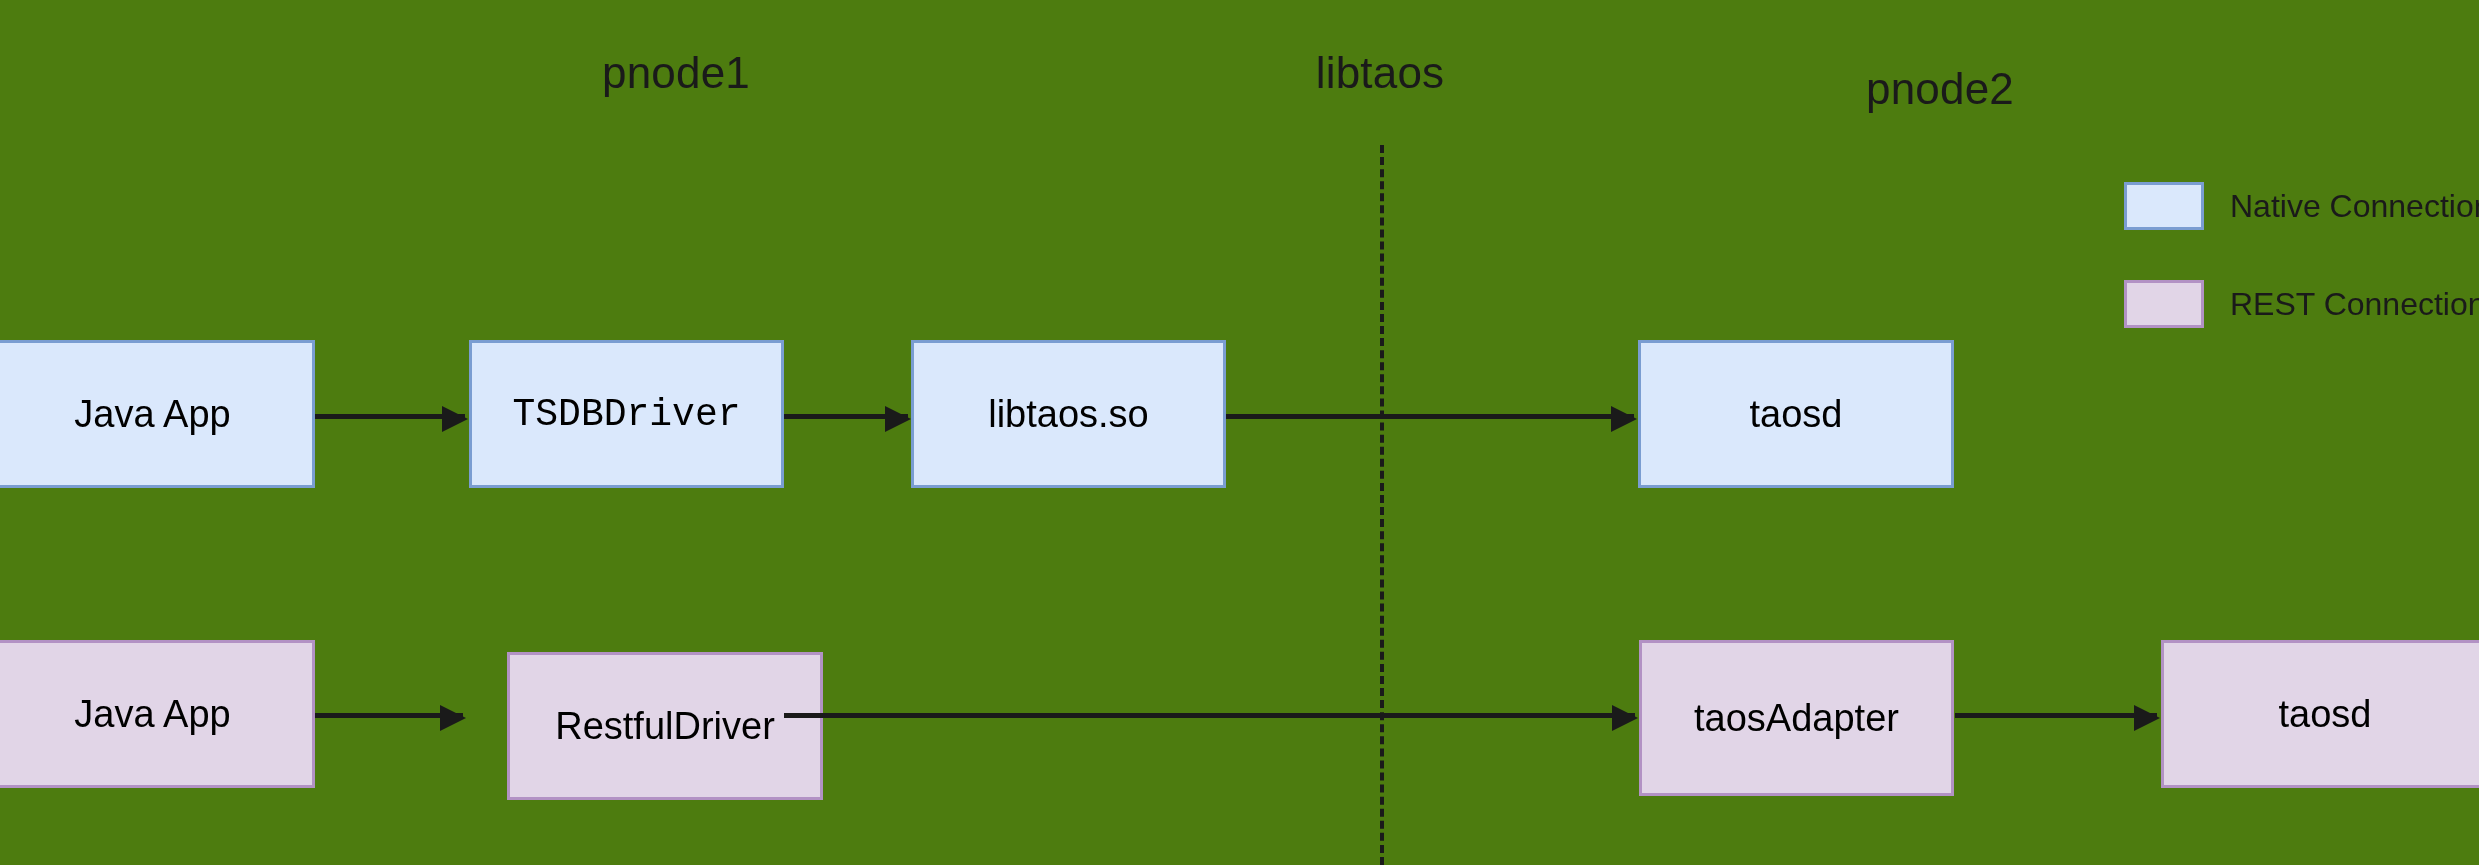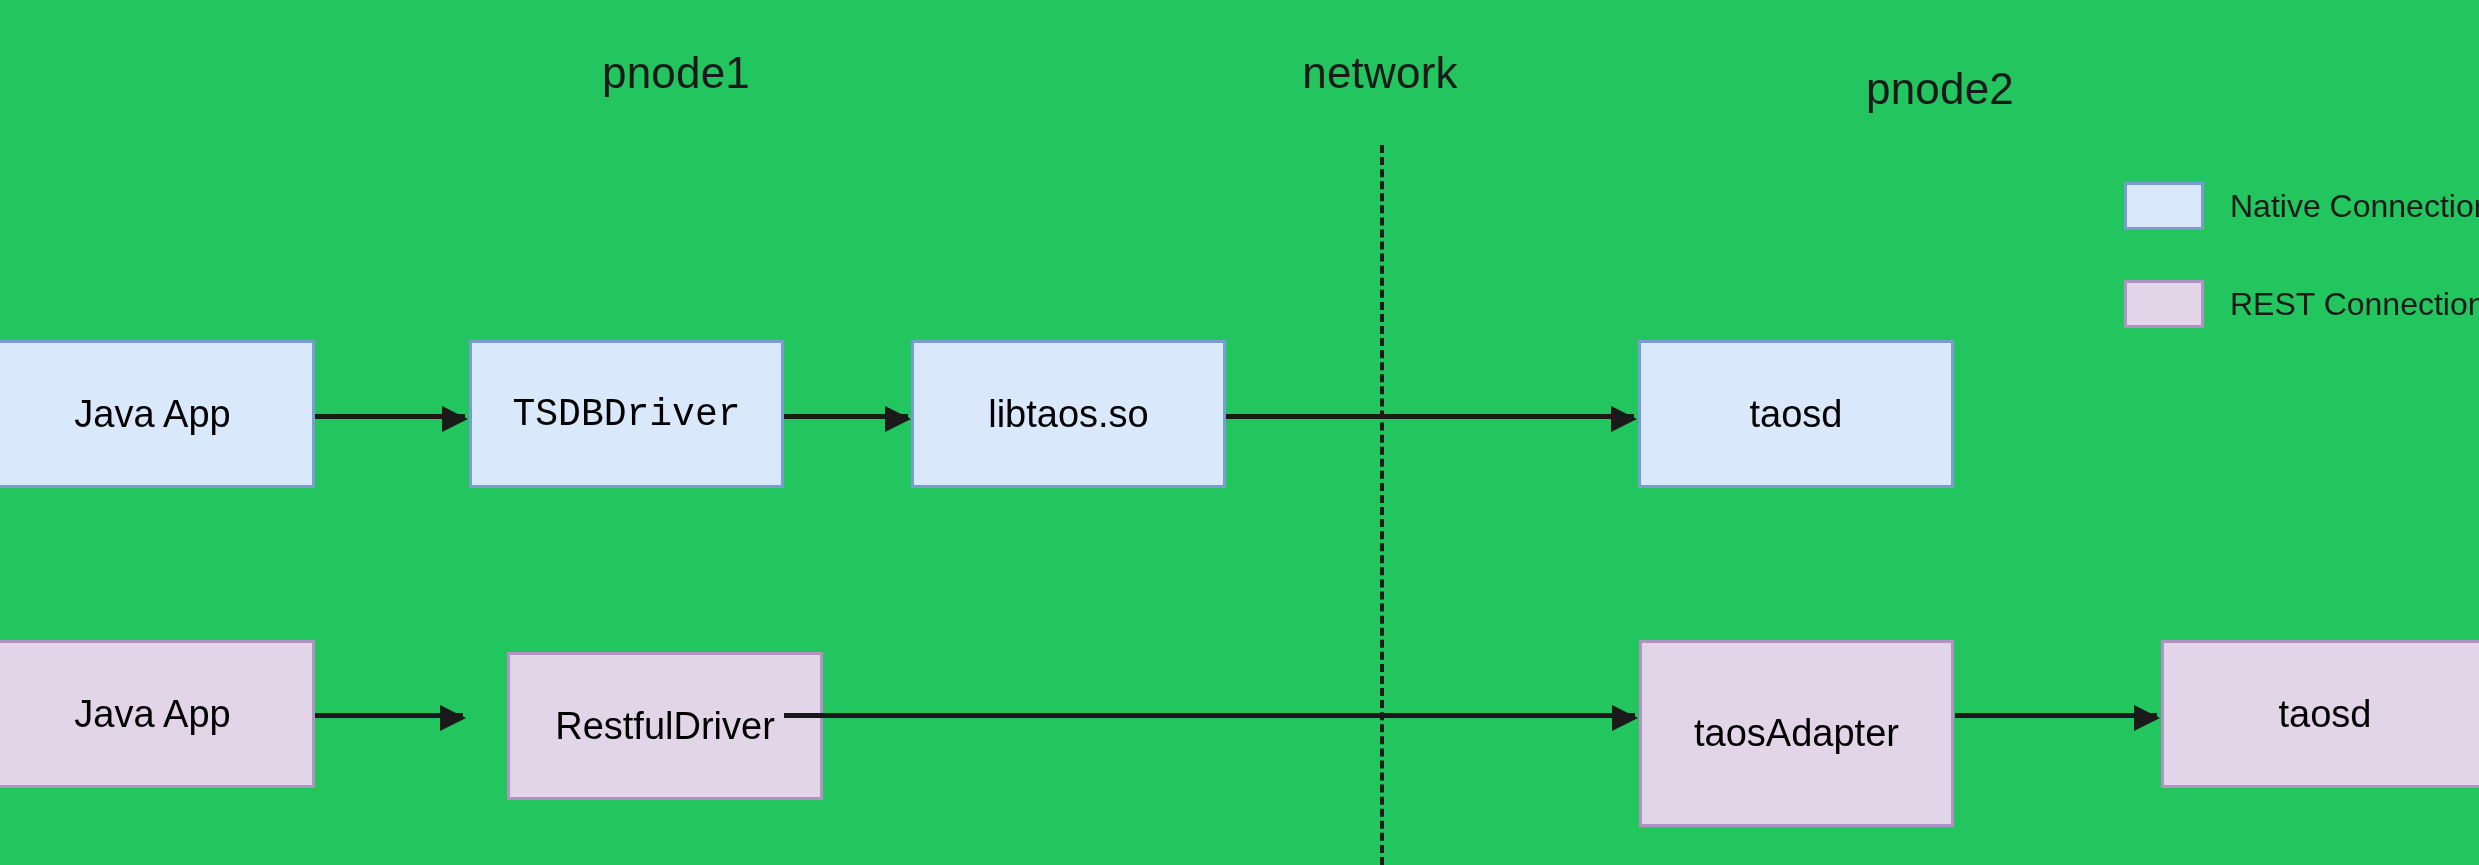--- a/index.html
+++ b/index.html
@@ -8,21 +8,21 @@
     background: #ffffff;
   }
   body {
     font-family: "Liberation Sans", sans-serif;
     -webkit-font-smoothing: antialiased;
   }
   #canvas {
     position: relative;
     width: 2479px;
     height: 865px;
-    background: #22c55e;
+    background: #4d7c0f;
     overflow: hidden;
   }
 
   
   .zone-label {
     position: absolute;
     font-size: 44px;
     color: #1a1a1a;
     white-space: nowrap;
     transform: translateX(-50%);
@@ -102,21 +102,21 @@
     color: #1a1a1a;
     white-space: nowrap;
   }
 </style>
 </head>
 <body>
 
 <div id="canvas">
 
   <div class="zone-label" style="left:676px; top:48px;">pnode1</div>
-  <div class="zone-label" style="left:1380px; top:48px;">network</div>
+  <div class="zone-label" style="left:1380px; top:48px;">libtaos</div>
   <div class="zone-label" style="left:1940px; top:48px;margin-top:16px;">pnode2</div>
 
   <div class="network-divider" style="left:1380px; top:145px; height:720px;"></div>
 
   <div class="node-box native" style="left:-10px; top:340px; width:325px; height:148px;">
     <span>Java App</span>
   </div>
   <div class="arrow" style="left:315px; top:414px; width:150px;"></div>
 
   <div class="node-box native" style="left:469px; top:340px; width:315px; height:148px;font-family:Liberation Mono, monospace;">
@@ -136,21 +136,21 @@
   <div class="node-box rest" style="left:-10px; top:640px; width:325px; height:148px;">
     <span>Java App</span>
   </div>
   <div class="arrow" style="left:315px; top:713px; width:148px;"></div>
 
   <div class="node-box rest" style="left:467px; top:652px; width:316px; height:148px;margin-left:40px;">
     <span>RestfulDriver</span>
   </div>
   <div class="arrow" style="left:784px; top:713px; width:851px;"></div>
 
-  <div class="node-box rest" style="left:1639px; top:640px; width:315px; height:187px;">
+  <div class="node-box rest" style="left:1639px; top:640px; width:315px; height:156px;">
     <span>taosAdapter</span>
   </div>
   <div class="arrow" style="left:1955px; top:713px; width:202px;"></div>
 
   <div class="node-box rest" style="left:2161px; top:640px; width:328px; height:148px;">
     <span>taosd</span>
   </div>
 
   <div class="legend" style="left:2124px; top:0px;">
     <div class="legend-row" style="left:0px; top:182px;">

